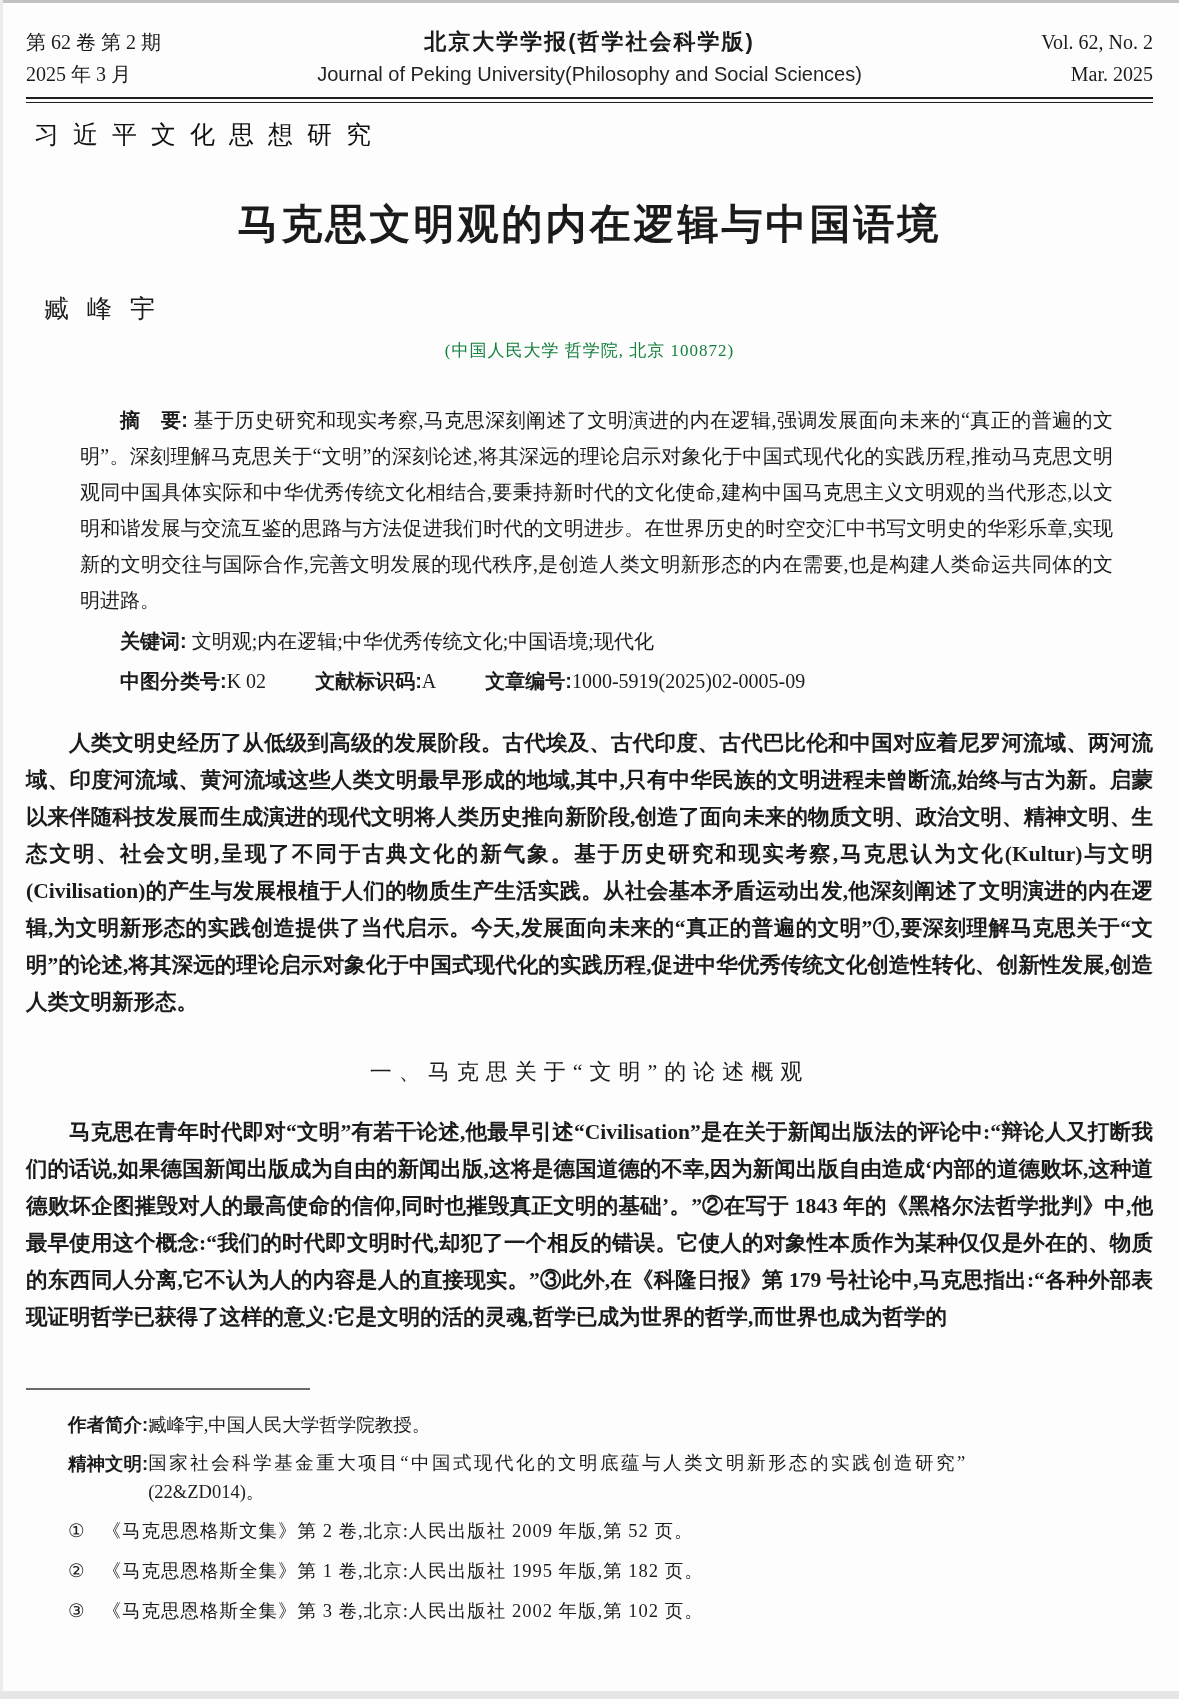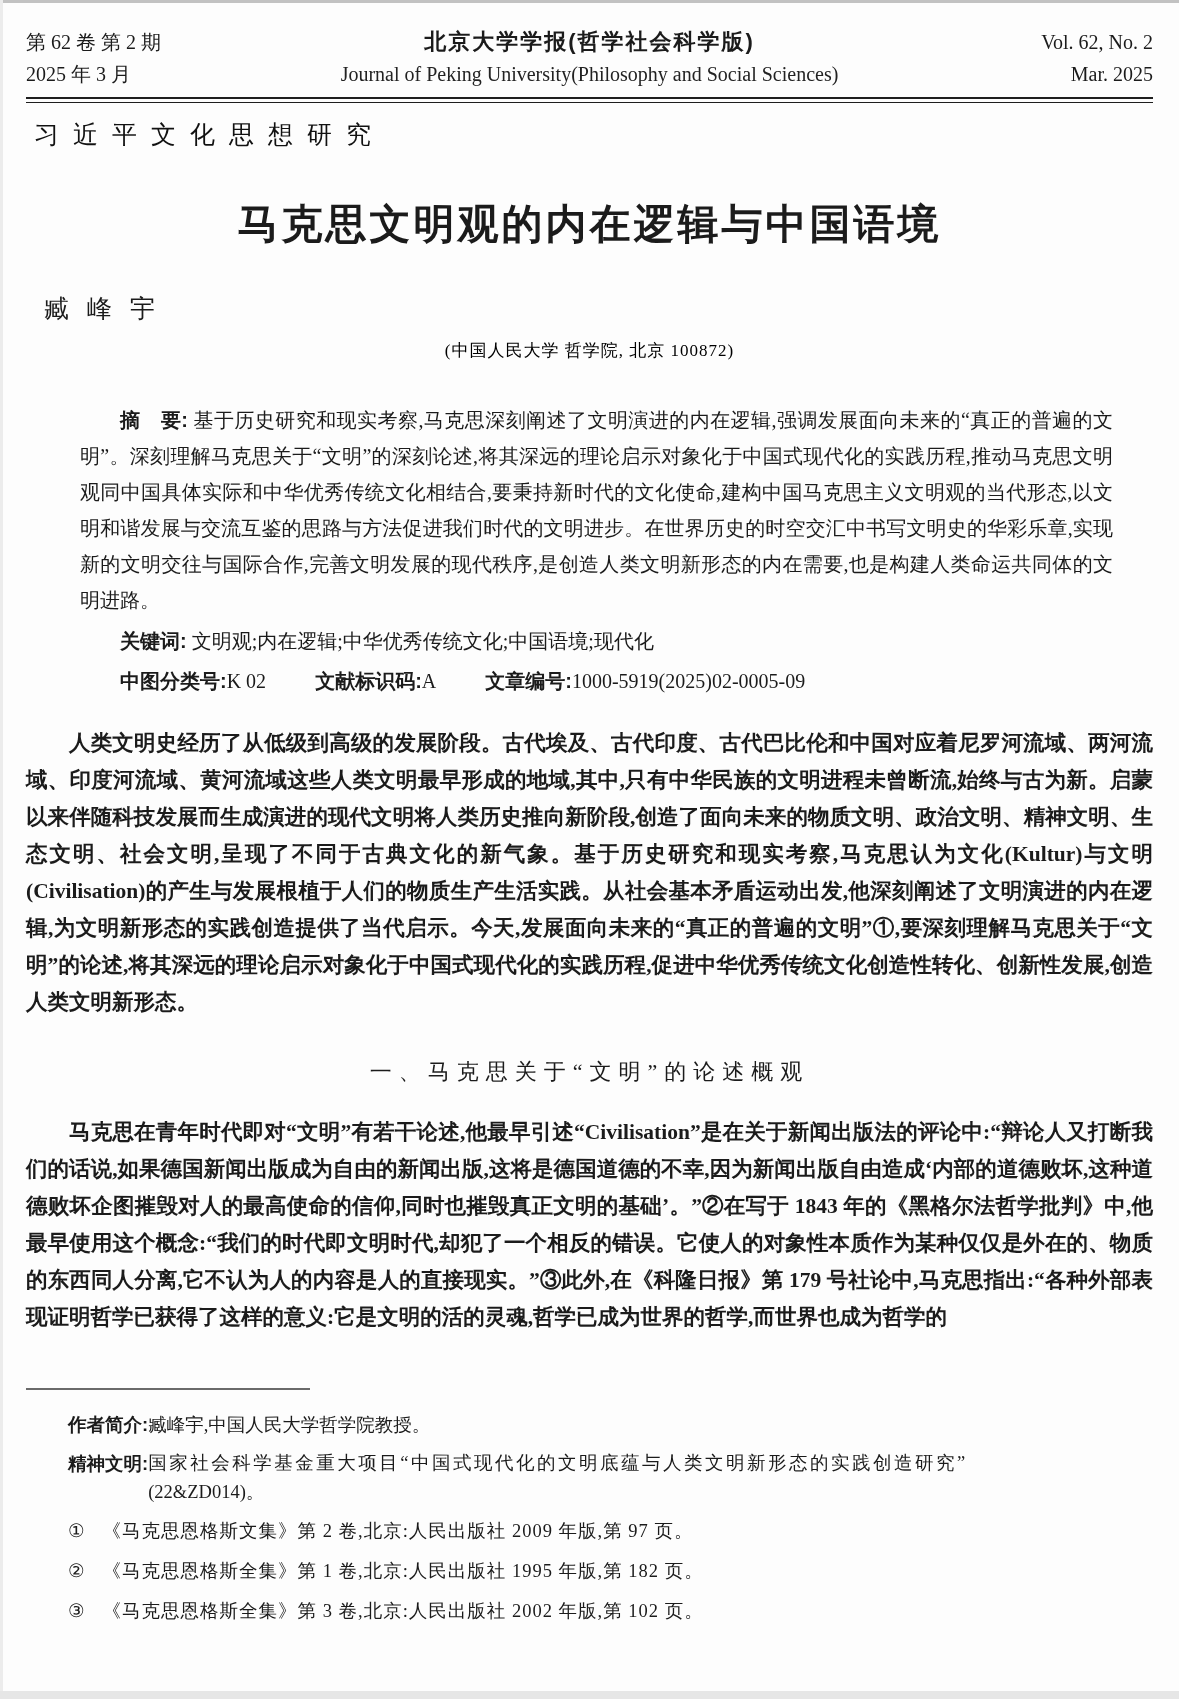--- a/index.html
+++ b/index.html
@@ -16,33 +16,33 @@
   .edge-bottom { position:absolute; left:0; right:0; bottom:0; height:8px; background:#e6e6e6; }
 
   .content { padding: 26px 26px 0 26px; }
 
   
   .jh-row { display:flex; justify-content:space-between; align-items:baseline; line-height:32px; }
   .jh-side { width:210px; font-size:20px; white-space:nowrap; }
   .jh-side.right { text-align:right; }
   .jh-center { flex:1; text-align:center; }
   .jh-cn { font-family:"Liberation Sans","DejaVu Sans",sans-serif; font-weight:bold; font-size:22px; letter-spacing:2px; }
-  .jh-en { font-family:Liberation Serif, serif; font-size:20px; color:#222; }
+  .jh-en { font-family:Liberation Sans, sans-serif; font-size:20px; color:#222; }
   .double-rule { margin-top:7px; height:3px; border-top:2.5px solid #1e1e1e; border-bottom:1.2px solid #1e1e1e; }
 
   .column-label {
     margin: 15px 0 0 8px;
     font-family:"Liberation Sans","DejaVu Sans",sans-serif;
     font-weight:normal; font-size:25px; letter-spacing:14px; color:#111;
   }
 
   
   .art-title { margin-top:46px; text-align:center; font-size:41px; font-weight:bold; letter-spacing:3px; }
   .art-author { margin-top:40px; text-align:left; font-size:25px; letter-spacing:18px; text-indent:18px; }
-  .art-affil { margin-top:14px; text-align:center; font-size:17px; letter-spacing:1px; color:#000000; }
+  .art-affil { margin-top:14px; text-align:center; font-size:17px; letter-spacing:1px; color:#15803d; }
 
   
   .abs-wrap { margin:40px 40px 4px 54px; font-size:20px; line-height:36px; text-align:justify; }
   .abs-para { margin:0; text-indent:2em; }
   .lbl { font-family:"Liberation Sans","DejaVu Sans",sans-serif; font-weight:bold; }
   .kw-line { margin:5px 0 0; text-indent:2em; }
   .meta-line { margin:4px 0 0; text-indent:2em; }
   .meta-line .pair { margin-right:44px; white-space:nowrap; }
   .meta-line .pair:last-child { margin-right:0; }
 
@@ -112,21 +112,21 @@
     <p class="foot-line"><span class="lbl">作者简介:</span><span>臧峰宇,中国人民大学哲学院教授。</span></p>
     <div class="fund">
       <span class="lbl">精神文明:</span>
       <span class="fund-text">
         <span>国家社会科学基金重大项目“中国式现代化的文明底蕴与人类文明新形态的实践创造研究”</span>
         <span class="fund-cont" style="display:block;">(22&amp;ZD014)。</span>
       </span>
     </div>
     <div class="note">
       <span class="note-num">①</span>
-      <span class="note-text">《马克思恩格斯文集》第 2 卷,北京:人民出版社 2009 年版,第 97 页。</span>
+      <span class="note-text">《马克思恩格斯文集》第 2 卷,北京:人民出版社 2009 年版,第 52 页。</span>
     </div>
     <div class="note">
       <span class="note-num">②</span>
       <span class="note-text">《马克思恩格斯全集》第 1 卷,北京:人民出版社 1995 年版,第 182 页。</span>
     </div>
     <div class="note">
       <span class="note-num">③</span>
       <span class="note-text">《马克思恩格斯全集》第 3 卷,北京:人民出版社 2002 年版,第 102 页。</span>
     </div>
   </div>

